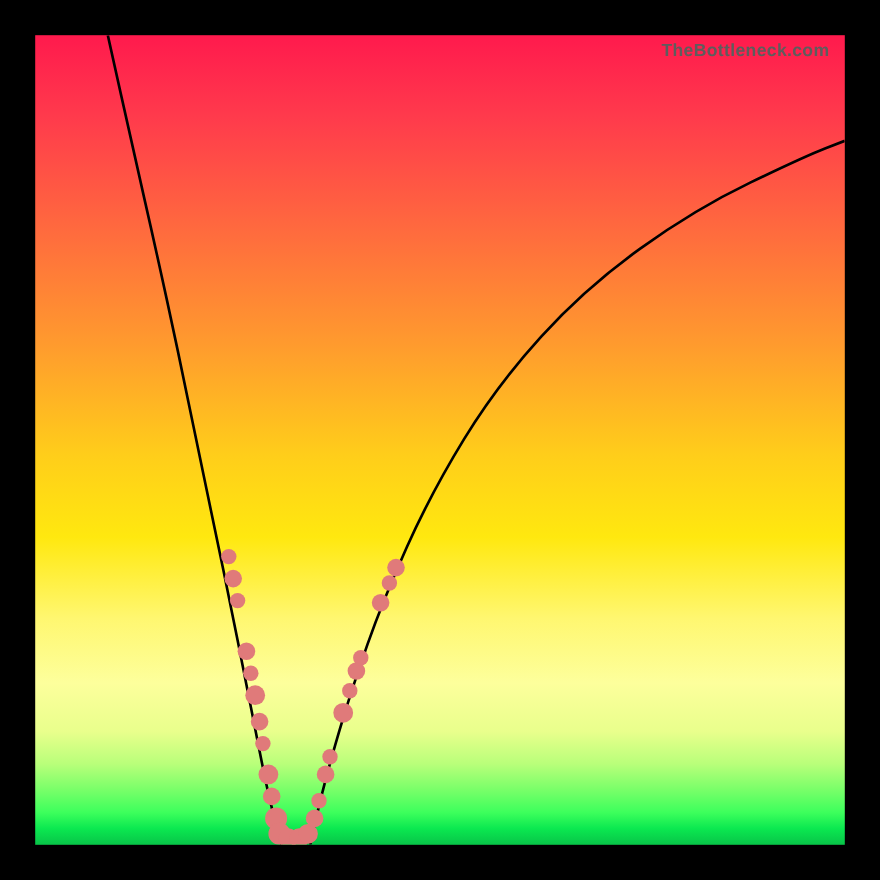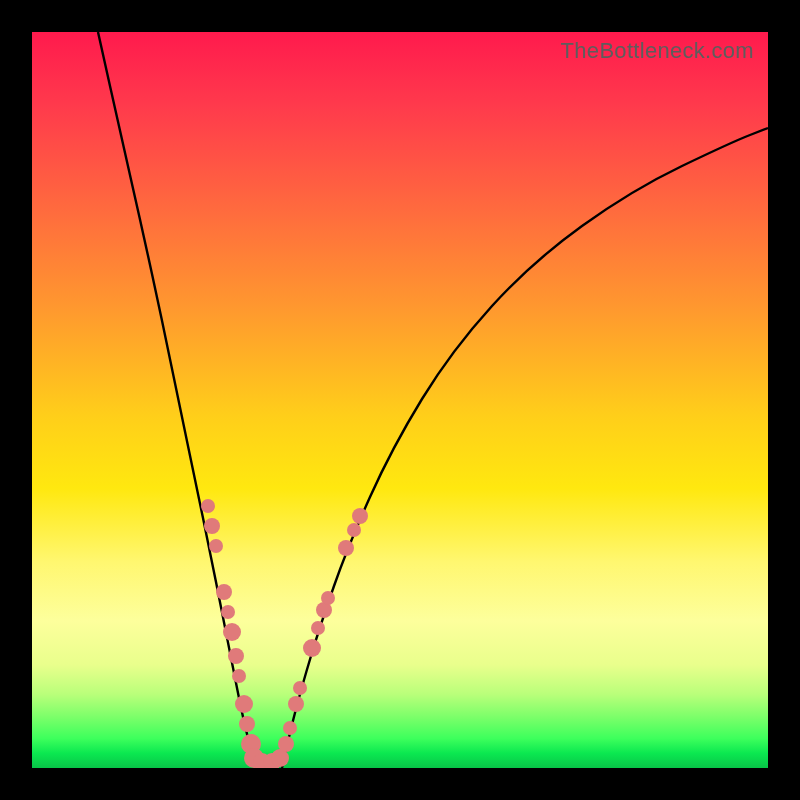--- a/index.html
+++ b/index.html
@@ -40,22 +40,22 @@
       #3dff5c 96%,
       #0be850 98%,
       #08c448 100%
     );
     overflow: hidden;
   }
   .watermark {
     position: absolute;
     top: 6px;
     right: 14px;
-    font-size: 22px;
-    font-weight: 400;
+    font-size: 16px;
+    font-weight: 700;
     color: #5d5d5d;
     letter-spacing: 0.3px;
     user-select: none;
   }
   svg.curve {
     position: absolute;
     left: 0;
     top: 0;
     width: 736px;
     height: 736px;

